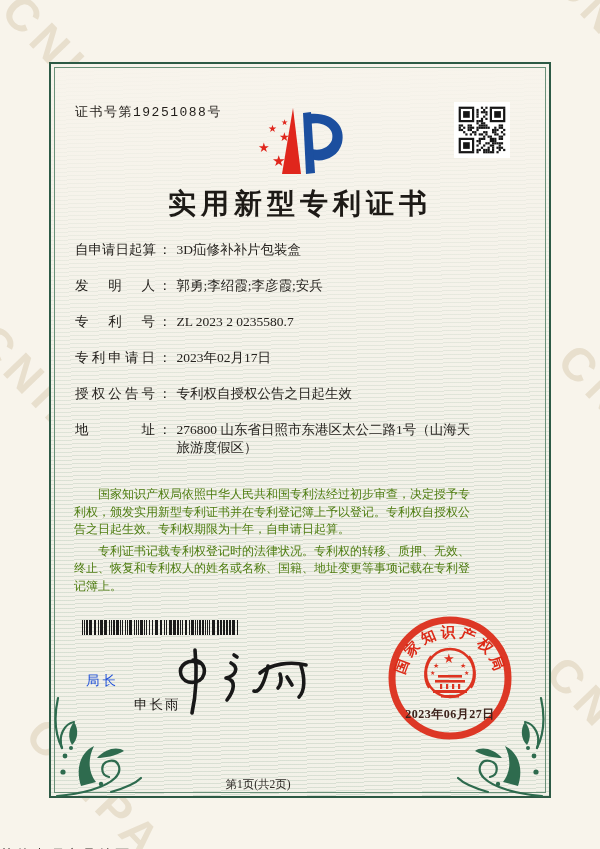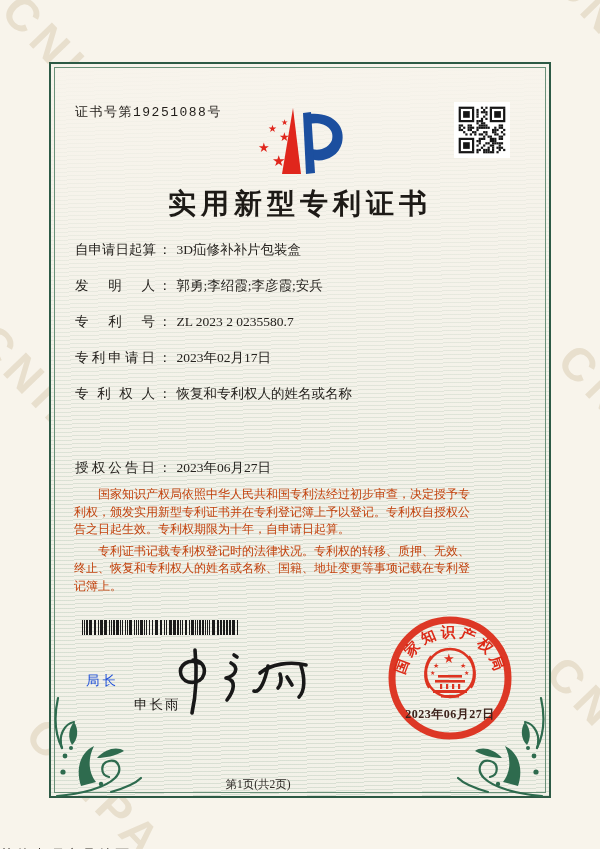--- a/index.html
+++ b/index.html
@@ -33,21 +33,21 @@
   .logo{position:absolute;left:248px;top:98px;width:104px;height:84px;}
   .qr{position:absolute;left:454px;top:102px;width:56px;height:56px;background:#fff;padding:0;}
   .title{
     position:absolute;left:0;top:185px;width:600px;text-align:center;
     font-size:28px;font-weight:bold;letter-spacing:5px;color:#1d1a16;
   }
   .frow{position:absolute;left:75px;font-size:13.5px;color:#26231f;white-space:nowrap;}
   .flabel{display:inline-block;width:80px;text-align:justify;text-align-last:justify;vertical-align:top;}
   .fcolon{display:inline-block;margin:0 5px 0 3px;vertical-align:top;}
   .fvalue{display:inline-block;vertical-align:top;white-space:normal;max-width:302px;line-height:18px;}
-  .legal{position:absolute;left:74px;top:486px;width:406px;font-size:12px;line-height:17.5px;color:#c2410c;}
+  .legal{position:absolute;left:74px;top:486px;width:406px;font-size:12px;line-height:17.5px;color:#4d7c0f;}
   .legal p{margin:0 0 4px 0;text-indent:2em;}
   .barcode{position:absolute;left:82px;top:620px;width:158px;height:15px;}
   .director-title{position:absolute;left:86px;top:672px;font-size:13.5px;letter-spacing:3px;color:#1d4ed8;}
   .director-name{position:absolute;left:86px;top:696px;font-size:13.5px;letter-spacing:2px;color:#23201c;margin-left:48px;}
   .sig{position:absolute;left:168px;top:643px;width:165px;height:80px;}
   .seal{position:absolute;left:384px;top:612px;width:132px;height:132px;}
   .page-num{position:absolute;left:0;top:777px;width:516px;text-align:center;font-size:11.5px;color:#2c2824;}
   .cont-note{position:absolute;left:0;top:846px;width:600px;font-size:13.5px;letter-spacing:3px;color:#35302a;}
   .flourish{position:absolute;width:92px;height:104px;}
   .flourish.left{left:51px;top:694px;}
@@ -236,24 +236,24 @@
     <div class="frow" style="top:277px">
       <span class="flabel">发明人</span><span class="fcolon">：</span><span class="fvalue">郭勇;李绍霞;李彦霞;安兵</span>
     </div>
     <div class="frow" style="top:313px">
       <span class="flabel">专利号</span><span class="fcolon">：</span><span class="fvalue">ZL 2023 2 0235580.7</span>
     </div>
     <div class="frow" style="top:349px">
       <span class="flabel">专利申请日</span><span class="fcolon">：</span><span class="fvalue">2023年02月17日</span>
     </div>
     <div class="frow" style="top:385px">
-      <span class="flabel">专利权人</span><span class="fcolon">：</span><span class="fvalue">恢复和专利权人的姓名或名称</span>
-    </div>
-    <div class="frow" style="top:459px">
-      <span class="flabel">授权公告日</span><span class="fcolon">：</span><span class="fvalue">2023年06月27日</span>
+      <span class="flabel">授权公告号</span><span class="fcolon">：</span><span class="fvalue">专利权自授权公告之日起生效</span>
+    </div>
+    <div class="frow" style="top:421px">
+      <span class="flabel">地址</span><span class="fcolon">：</span><span class="fvalue">276800 山东省日照市东港区太公二路1号（山海天旅游度假区）</span>
     </div>
 
     <div class="legal">
       <p>国家知识产权局依照中华人民共和国专利法经过初步审查，决定授予专利权，颁发实用新型专利证书并在专利登记簿上予以登记。专利权自授权公告之日起生效。专利权期限为十年，自申请日起算。</p>
       <p>专利证书记载专利权登记时的法律状况。专利权的转移、质押、无效、终止、恢复和专利权人的姓名或名称、国籍、地址变更等事项记载在专利登记簿上。</p>
     </div>
 
     <svg class="barcode" id="barcode" viewBox="0 0 158 15" preserveAspectRatio="none">
         <rect x="0" y="0" width="1" height="15" fill="#1b1b1b"></rect>
         <rect x="2" y="0" width="1" height="15" fill="#1b1b1b"></rect>

